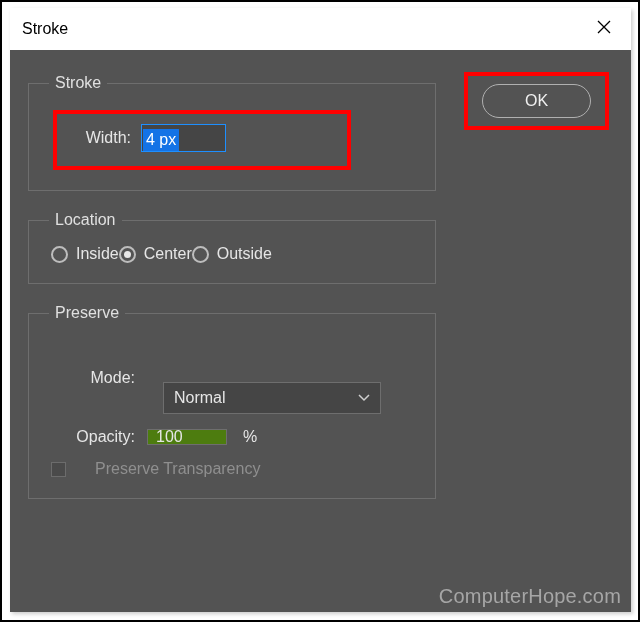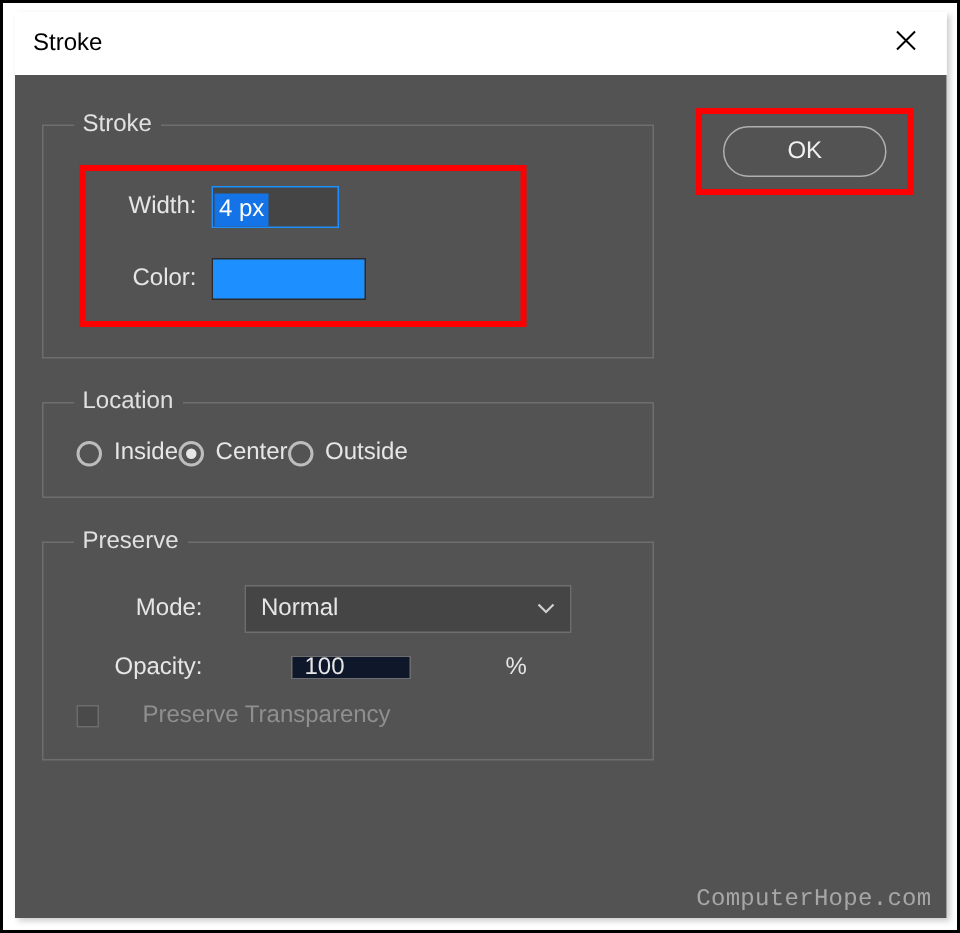--- a/index.html
+++ b/index.html
@@ -122,43 +122,43 @@
 
   .mode-row { display: flex; align-items: center; margin-bottom: 14px; margin-top: 4px;}
   .mode-row .label { width: 90px; text-align: right; margin-right: 28px; }
   .select {
     width: 218px; height: 32px;
     background: #454545;
     border: 1px solid #6e6e6e;
     display: flex; align-items: center; justify-content: space-between;
     padding: 0 10px;
     color: #e6e6e6;
+    margin-top: 40px;
   }
   .chevron { font-size: 12px; color: #cfcfcf; }
-  .opacity-row { display: flex; align-items: center; margin-bottom: 14px; gap: 47px;}
+  .opacity-row { display: flex; align-items: center; margin-bottom: 14px;}
   .opacity-row .label { width: 90px; text-align: right; margin-right: 12px; }
   .opacity-input {
     width: 80px; height: 16px;
-    background: #0f172a; border: 1px solid #6e6e6e;
+    background: #4d7c0f; border: 1px solid #6e6e6e;
     color: #e6e6e6; padding: 0 8px; display: flex; align-items: center;
   }
   .pct { margin-left: 16px; color: #e6e6e6; }
   .preserve-row { display: flex; align-items: center; margin-top: 4px; color: #8f8f8f; gap: 19px; }
   .checkbox {
     width: 15px; height: 15px; border: 1px solid #6c6c6c;
     background: #4a4a4a; margin-right: 10px; margin-left: 6px;
   }
   .watermark {
     position: absolute;
     right: 10px; bottom: 4px;
     color: #b5b5b5;
-    font-size: 16px;
+    font-size: 20px;
     letter-spacing: 0.2px;
     opacity: 0.85;
-    font-family: Liberation Mono, monospace;
   }
 </style>
 </head>
 <body>
 
 <div class="outer-frame">
   <div class="dialog">
     <div class="titlebar">
       <span>Stroke</span>
       <div class="close-btn">
@@ -178,24 +178,20 @@
       </div>
 
       <fieldset class="group stroke-group">
         <legend>Stroke</legend>
         <div class="red-highlight stroke-inner">
           <div class="row">
             <span class="label">Width:</span>
             <div class="width-input">
               <span class="sel">4 px</span>
             </div>
-          </div>
-          <div class="row">
-            <span class="label">Color:</span>
-            <div class="color-swatch" title="#1e8fff"></div>
           </div>
         </div>
       </fieldset>
 
       <fieldset class="group location-group">
         <legend>Location</legend>
         <div class="radio-row">
           <label class="radio-label">
             <span class="radio"></span>
             <span>Inside</span>

